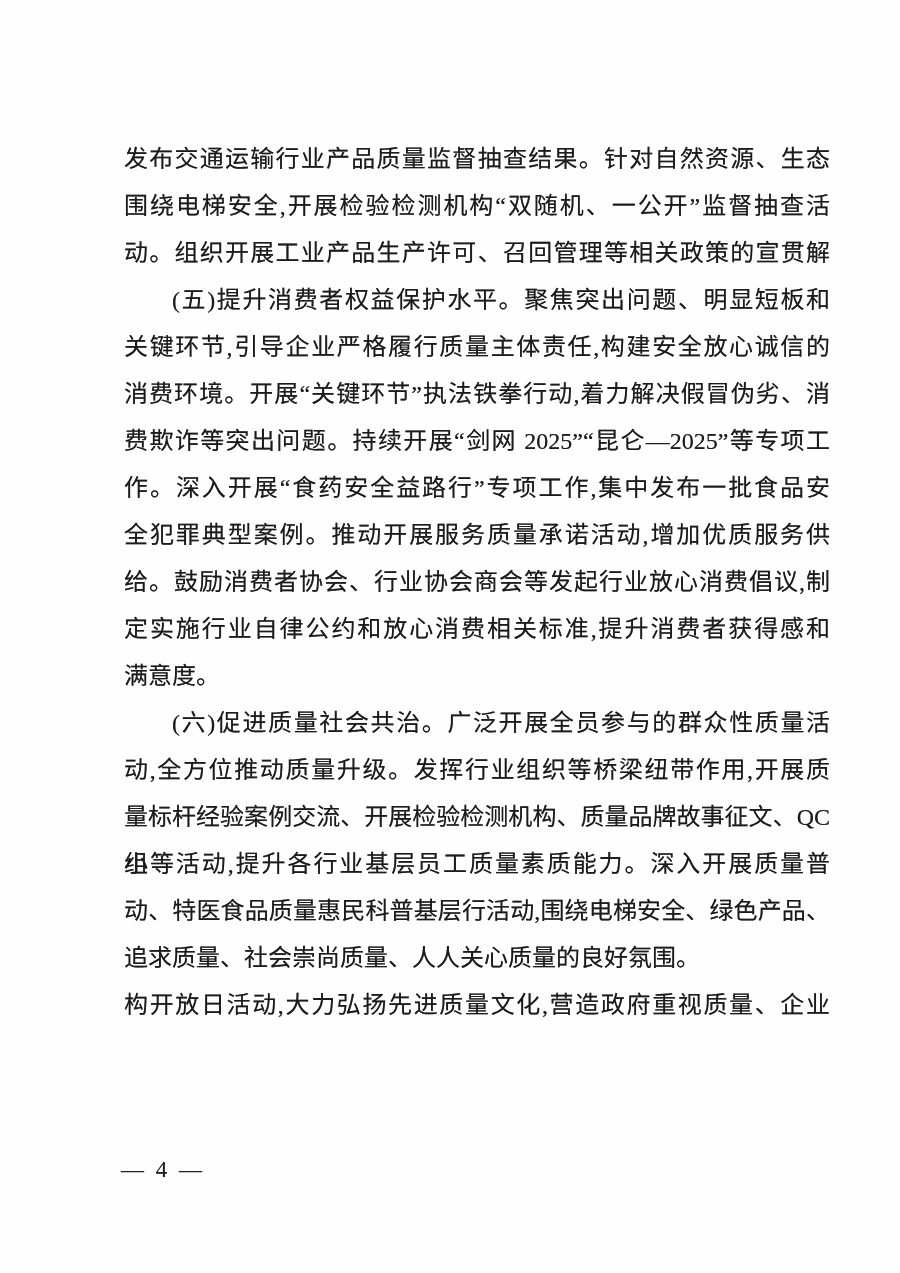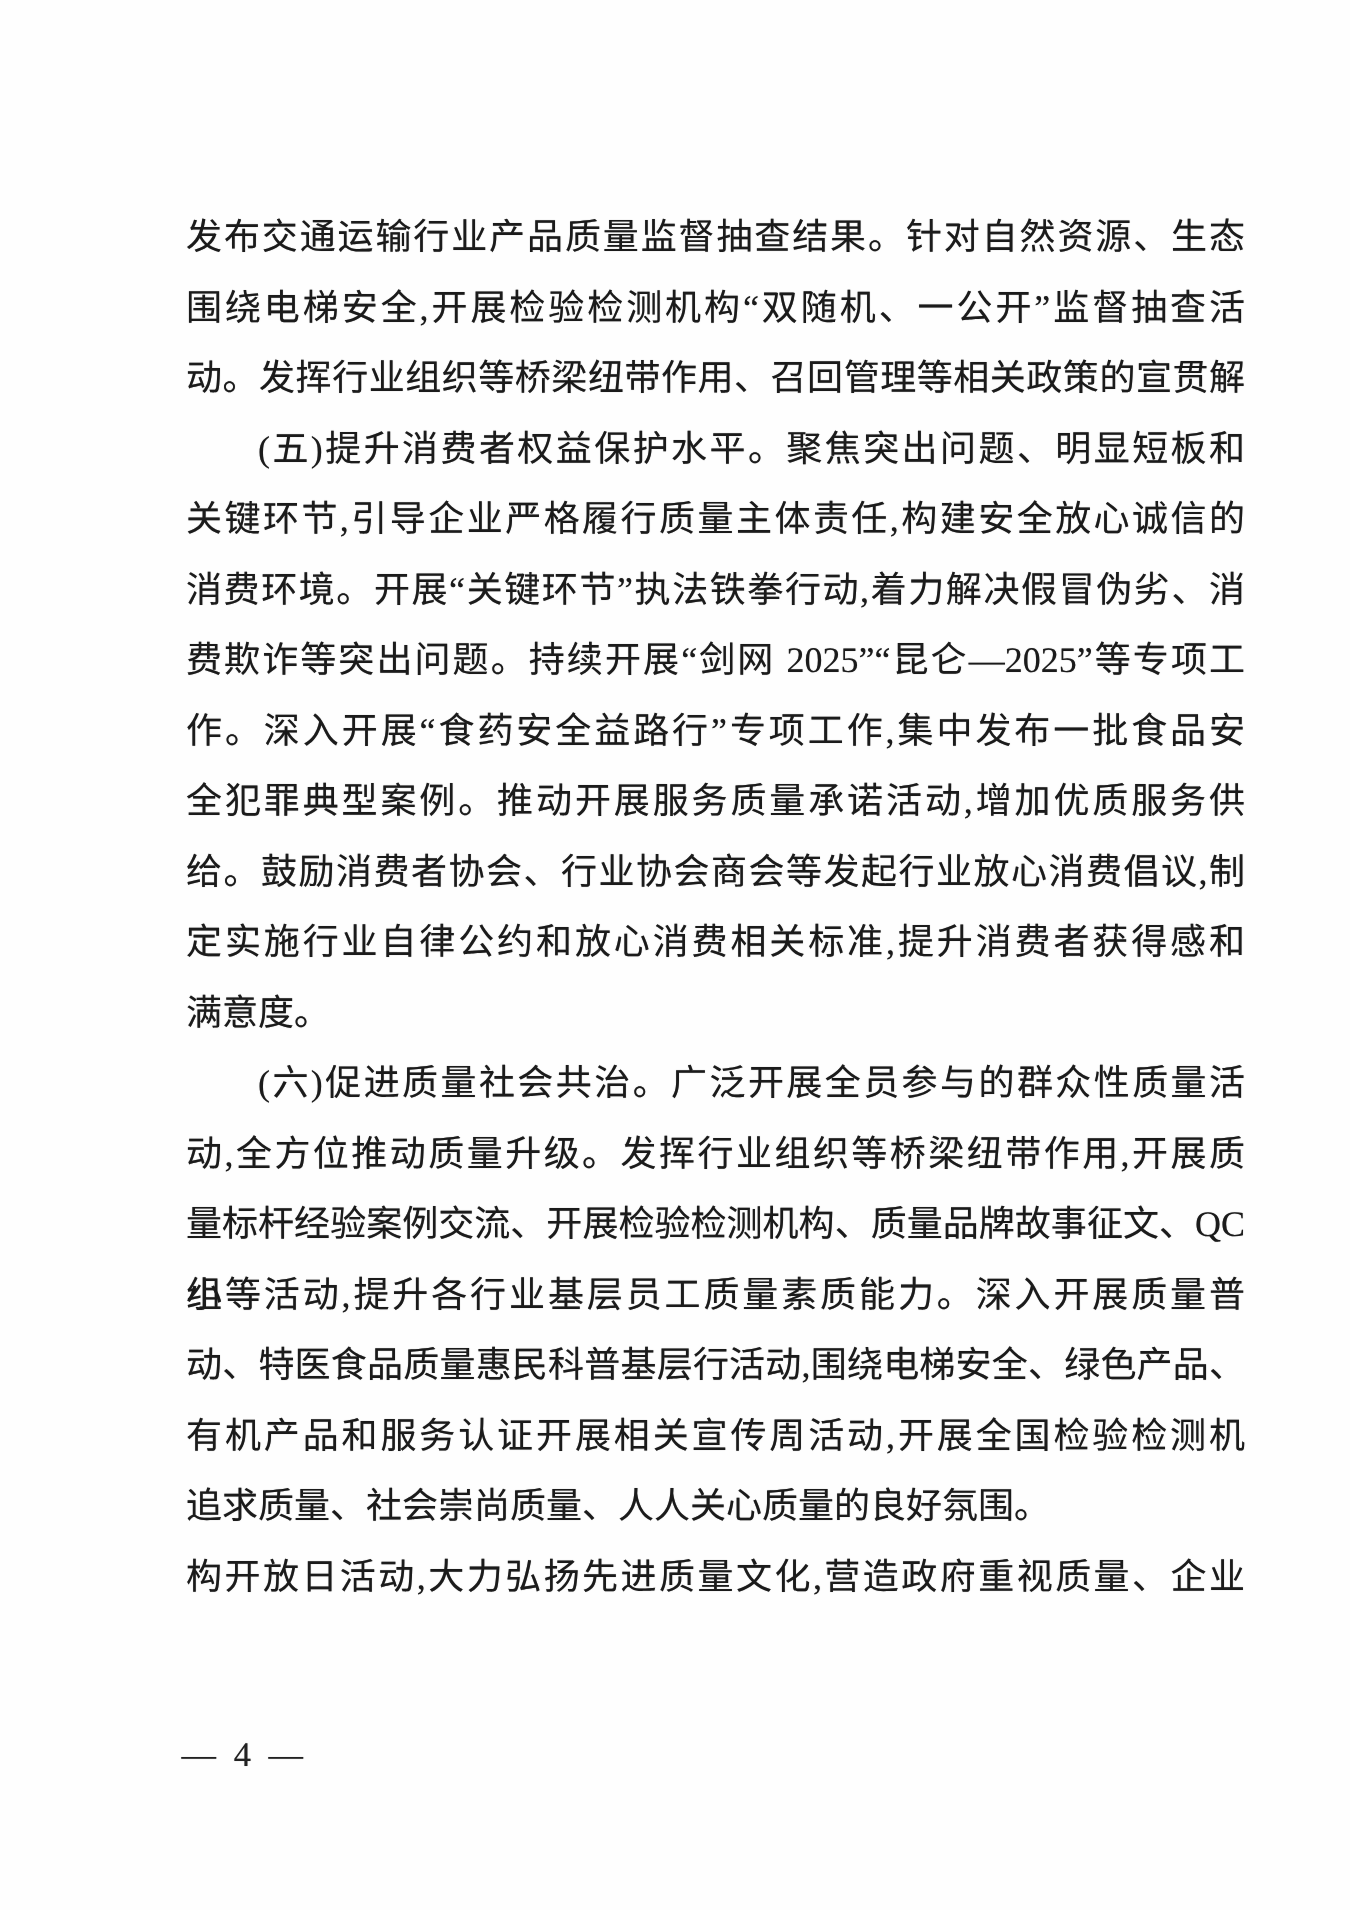--- a/index.html
+++ b/index.html
@@ -51,38 +51,37 @@
 </style>
 </head>
 <body>
 
 <div class="page">
 
   <div class="text-block">
 
     <div class="line">发布交通运输行业产品质量监督抽查结果。针对自然资源、生态</div>
     <div class="line">围绕电梯安全,开展检验检测机构“双随机、一公开”监督抽查活</div>
-    <div class="line">动。发挥行业组织等桥梁纽带作用、召回管理等相关政策的宣贯解</div>
+    <div class="line">动。组织开展工业产品生产许可、召回管理等相关政策的宣贯解</div>
 
     <div class="line indent">(五)提升消费者权益保护水平。聚焦突出问题、明显短板和</div>
     <div class="line">关键环节,引导企业严格履行质量主体责任,构建安全放心诚信的</div>
     <div class="line">消费环境。开展“关键环节”执法铁拳行动,着力解决假冒伪劣、消</div>
     <div class="line">费欺诈等突出问题。持续开展“剑网 2025”“昆仑—2025”等专项工</div>
     <div class="line">作。深入开展“食药安全益路行”专项工作,集中发布一批食品安</div>
     <div class="line">全犯罪典型案例。推动开展服务质量承诺活动,增加优质服务供</div>
     <div class="line">给。鼓励消费者协会、行业协会商会等发起行业放心消费倡议,制</div>
     <div class="line">定实施行业自律公约和放心消费相关标准,提升消费者获得感和</div>
     <div class="line para-end">满意度。</div>
 
     <div class="line indent">(六)促进质量社会共治。广泛开展全员参与的群众性质量活</div>
     <div class="line">动,全方位推动质量升级。发挥行业组织等桥梁纽带作用,开展质</div>
     <div class="line">量标杆经验案例交流、开展检验检测机构、质量品牌故事征文、QC 小</div>
     <div class="line">组等活动,提升各行业基层员工质量素质能力。深入开展质量普</div>
     <div class="line">动、特医食品质量惠民科普基层行活动,围绕电梯安全、绿色产品、</div>
-    <div class="line">有机产品和服务认证开展相关宣传周活动,开展全国检验检测机</div>
     <div class="line para-end">追求质量、社会崇尚质量、人人关心质量的良好氛围。</div>
     <div class="line">构开放日活动,大力弘扬先进质量文化,营造政府重视质量、企业</div>
 
   </div>
 
   <div class="footer-page-number">— 4 —</div>
 
 </div>
 
 </body></html>

